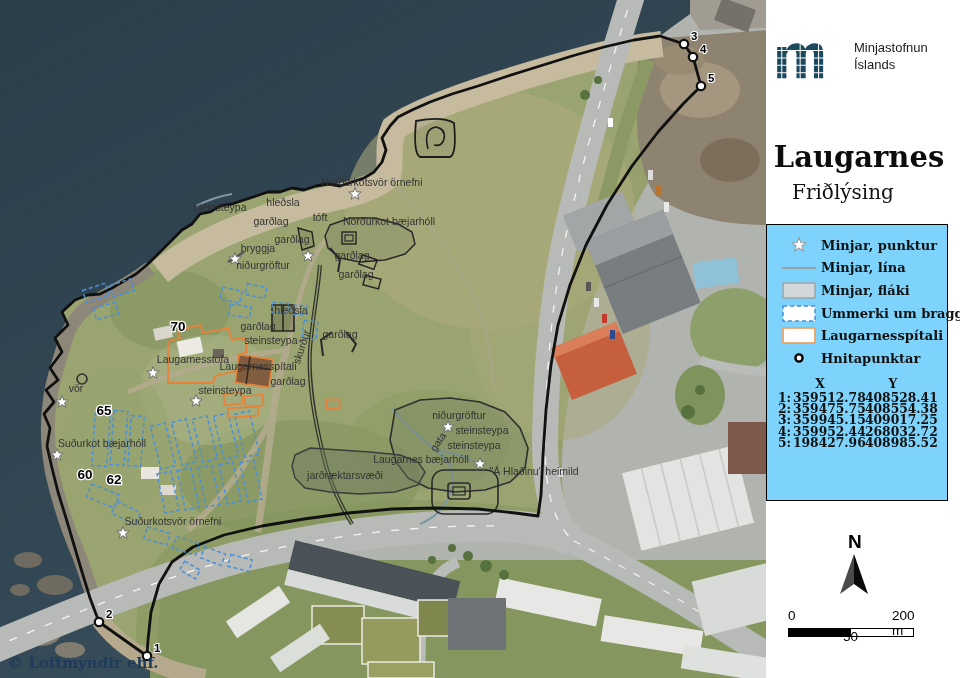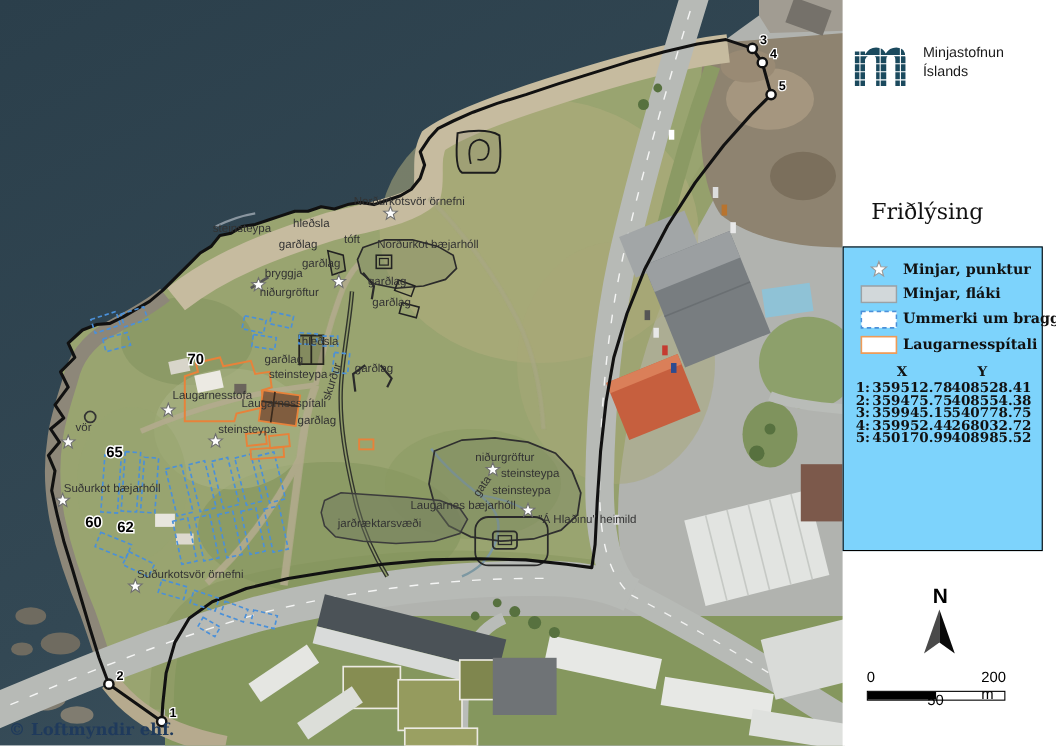--- a/index.html
+++ b/index.html
@@ -1,21 +1,21 @@
 <!DOCTYPE html>
 <html><head>
 <meta charset="utf-8">
 <style>
   html,body{margin:0;padding:0;background:#fff;}
   #stage{position:relative;width:960px;height:678px;overflow:hidden;background:#fff;
          font-family:"Liberation Sans",sans-serif;}
   #map-svg{position:absolute;left:0;top:0;}
   
   #panel{position:absolute;left:766px;top:0;width:194px;height:678px;background:#fff;}
-  #logo{position:absolute;top:34px;left:8px;display:flex;align-items:center;gap:9px;}
+  #logo{position:absolute;top:34px;left:8px;display:flex;align-items:center;gap:24px;}
   #logo-text{font:13px/1.3 "Liberation Sans",sans-serif;color:#1a1a1a;}
   #map-title{position:absolute;top:140px;left:0;width:186px;text-align:center;
              font:700 29px "DejaVu Serif",serif;color:#0c0c0c;}
   #map-subtitle{position:absolute;top:180px;left:0;width:186px;text-align:left;
                 font:400 20px "DejaVu Serif",serif;color:#111;margin-left:26px;}
   #legend-box{position:absolute;top:224px;left:0;width:182px;height:277px;
               border:1.6px solid #000;box-sizing:border-box;background:#7dd3fc;padding-top:9px;}
   .leg-row{display:flex;align-items:center;height:22.6px;padding-left:10px;}
   .leg-ico{width:44px;display:flex;justify-content:center;align-items:center;flex:0 0 44px;}
   .leg-lab{font:600 13px "DejaVu Serif",serif;color:#111;white-space:nowrap;}
@@ -385,33 +385,42 @@
             <line x1="28" y1="10" x2="28" y2="50"></line>
             <line x1="48" y1="10" x2="48" y2="50"></line>
       </g>
     </svg>
     <div id="logo-text">
       <div>Minjastofnun</div>
       <div>Íslands</div>
     </div>
   </div>
 
+  <div id="map-title">Laugarnes</div>
   <div id="map-subtitle">Friðlýsing</div>
 
   <div id="legend-box">
     <div class="leg-row">
       <span class="leg-ico">
         <svg width="18" height="18" viewBox="-8 -8 16 16">
               <path d="M0,-6.5 L1.6,-2.2 6.2,-2 2.6,0.9 3.8,5.3 0,2.7 -3.8,5.3 -2.6,0.9 -6.2,-2 -1.6,-2.2 Z" fill="#fff" stroke="#9a9a9a" stroke-width="0.9"></path>
             </svg>
       </span>
           <span class="leg-lab">Minjar, punktur</span>
     </div>
     <div class="leg-row">
       <span class="leg-ico">
+        <svg width="34" height="6">
+              <line x1="0" y1="3" x2="34" y2="3" stroke="#9aa2a8" stroke-width="2.2"></line>
+            </svg>
+      </span>
+          <span class="leg-lab">Minjar, lína</span>
+    </div>
+    <div class="leg-row">
+      <span class="leg-ico">
         <svg width="34" height="17">
               <rect x="1" y="1" width="32" height="15" fill="#d2d8da" stroke="#9aa2a6" stroke-width="1.4"></rect>
             </svg>
       </span>
           <span class="leg-lab">Minjar, fláki</span>
     </div>
     <div class="leg-row">
       <span class="leg-ico">
         <svg width="34" height="17">
               <rect x="1" y="1" width="32" height="15" fill="#fff" stroke="#4a90d9" stroke-width="1.5" stroke-dasharray="4 3"></rect>
@@ -419,50 +428,58 @@
       </span>
           <span class="leg-lab">Ummerki um bragga</span>
     </div>
     <div class="leg-row">
       <span class="leg-ico">
         <svg width="34" height="17">
               <rect x="1" y="1" width="32" height="15" fill="#fff" stroke="#ef9b57" stroke-width="1.6"></rect>
             </svg>
       </span>
           <span class="leg-lab">Laugarnesspítali</span>
+    </div>
+    <div class="leg-row">
+      <span class="leg-ico">
+        <svg width="12" height="12">
+              <circle cx="6" cy="6" r="3.6" fill="#fff" stroke="#000" stroke-width="2.4"></circle>
+            </svg>
+      </span>
+          <span class="leg-lab">Hnitapunktar</span>
     </div>
 
     <div id="coords">
       <div class="c-head">
         <span>X</span>
             <span>Y</span>
       </div>
       <div class="c-row">
             <span class="c-n">1:</span>
             <span class="c-x">359512.78</span>
             <span class="c-y">408528.41</span>
           </div>
       <div class="c-row">
             <span class="c-n">2:</span>
             <span class="c-x">359475.75</span>
             <span class="c-y">408554.38</span>
           </div>
       <div class="c-row">
             <span class="c-n">3:</span>
             <span class="c-x">359945.15</span>
-            <span class="c-y">540778.75</span>
+            <span class="c-y">409017.25</span>
           </div>
       <div class="c-row">
             <span class="c-n">4:</span>
             <span class="c-x">359952.44</span>
             <span class="c-y">268032.72</span>
           </div>
       <div class="c-row">
             <span class="c-n">5:</span>
-            <span class="c-x">450170.99</span>
+            <span class="c-x">198427.96</span>
             <span class="c-y">408985.52</span>
           </div>
     </div>
   </div>
 
   <svg id="north" viewBox="0 0 60 74">
     <text x="22" y="18">N</text>
     <polygon points="28,24 14,64 28,54" fill="#4a4a4a"></polygon>
     <polygon points="28,24 42,64 28,54" fill="#0a0a0a"></polygon>
   </svg>

